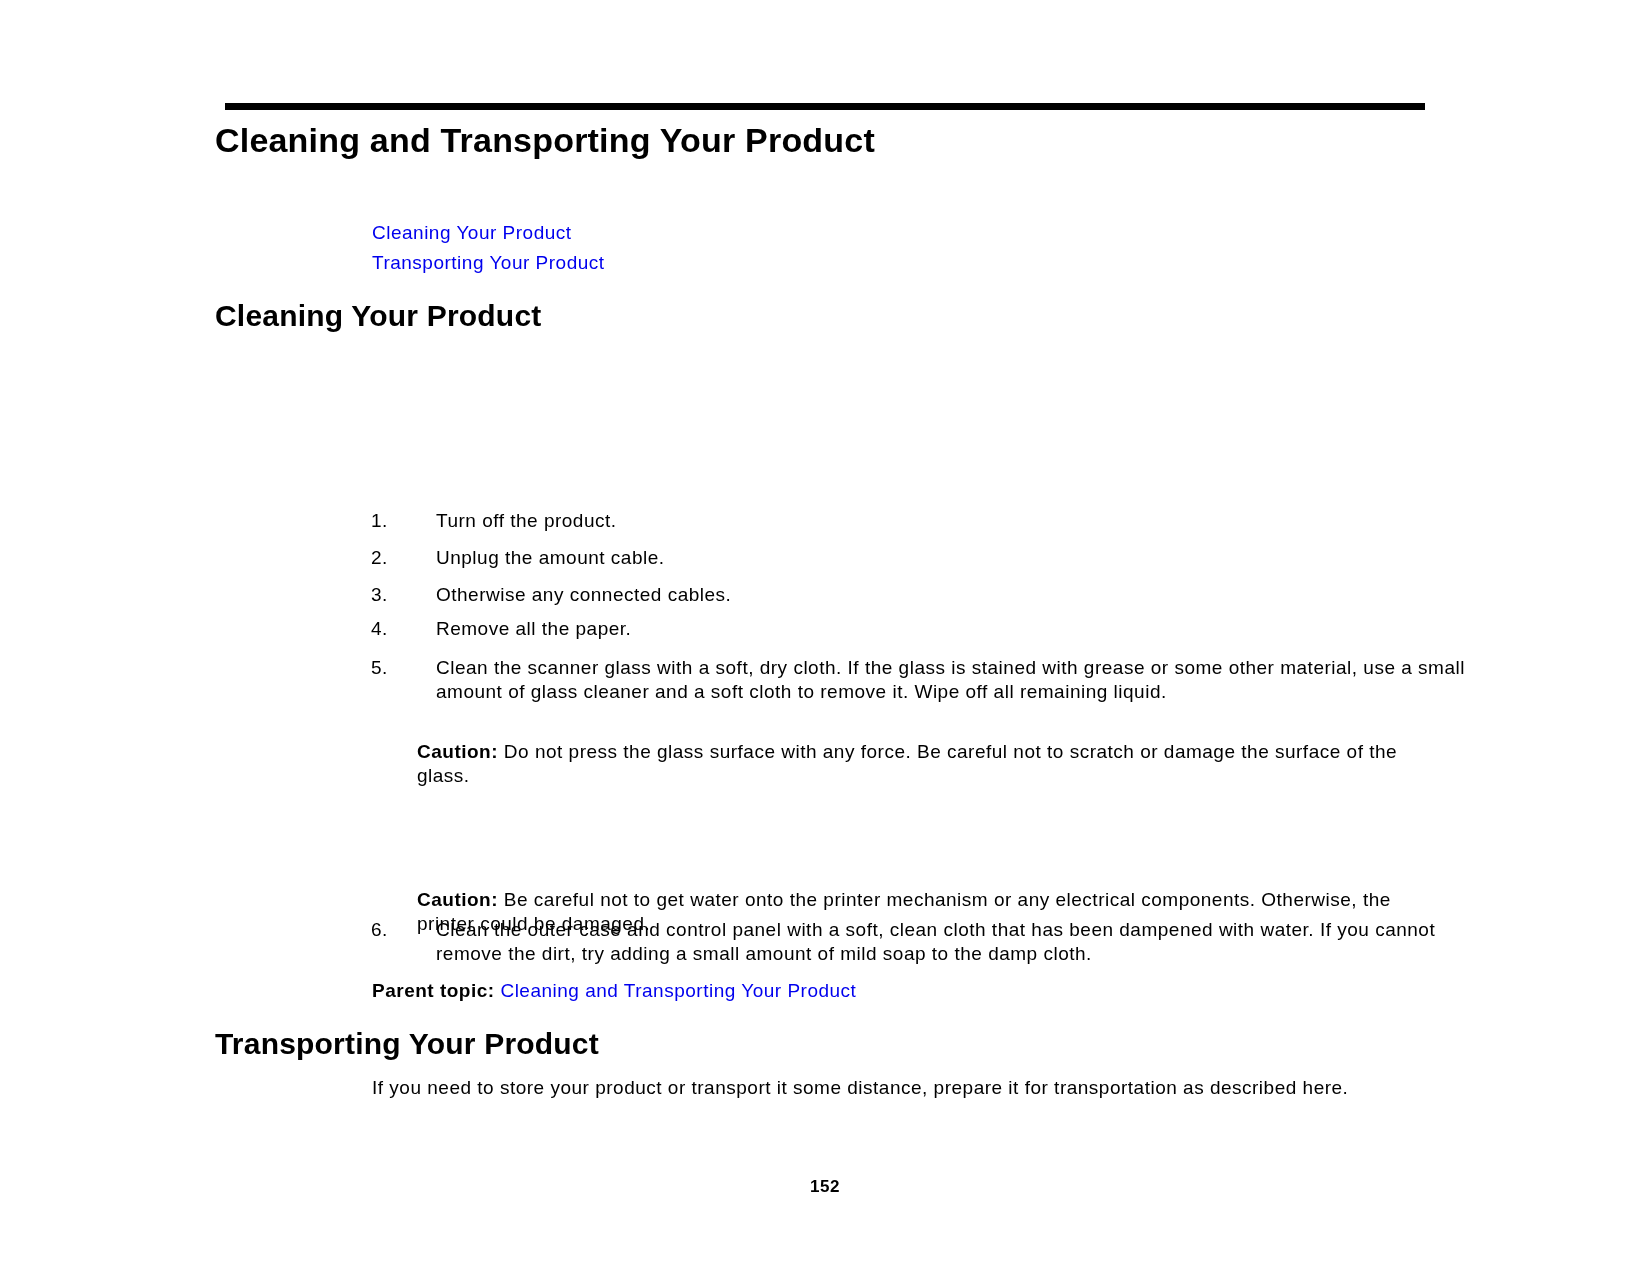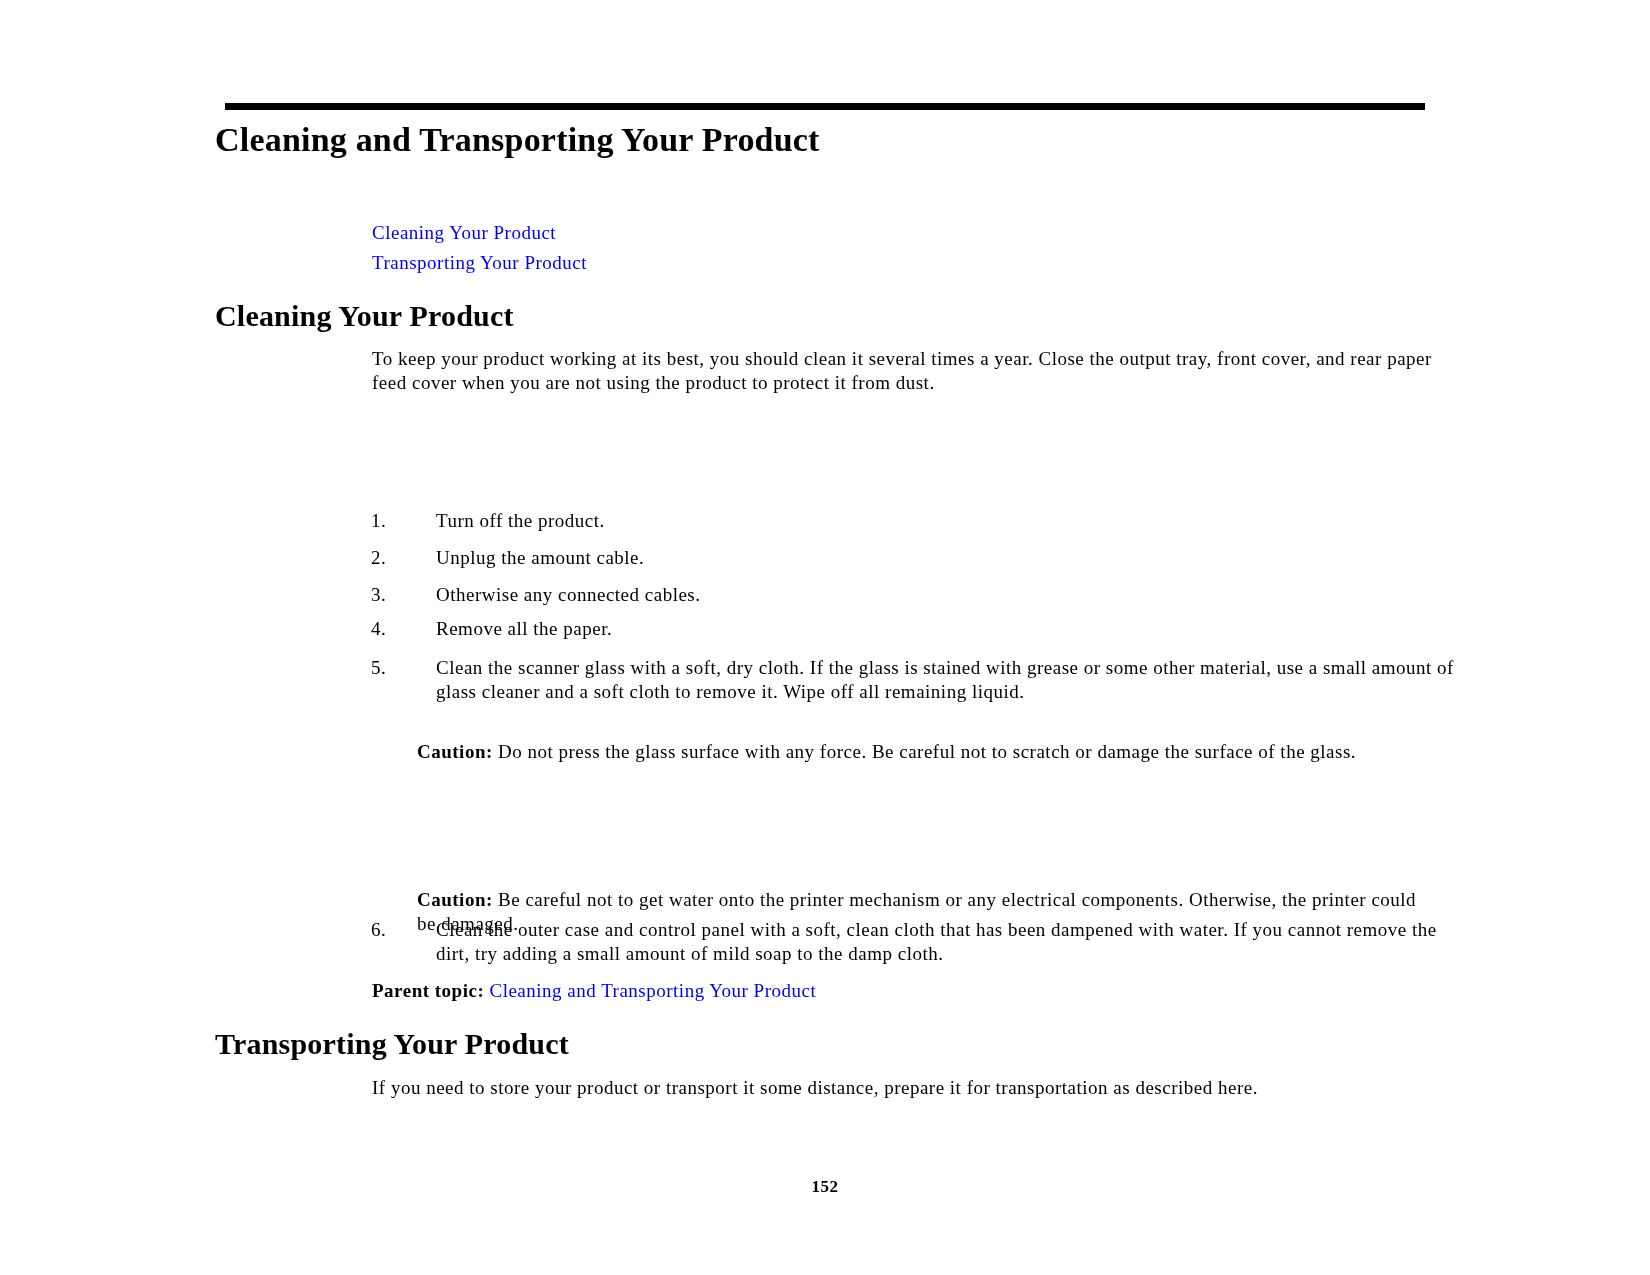--- a/index.html
+++ b/index.html
@@ -1,21 +1,21 @@
 <!DOCTYPE html>
 <html><head>
 <meta charset="utf-8">
 <style>
   html, body { margin: 0; padding: 0; background: #ffffff; }
   .page {
     position: relative;
     width: 1650px;
     height: 1246px;
     background: #ffffff;
-    font-family: Liberation Serif, serif;
+    font-family: Liberation Sans, sans-serif;
     color: #000000;
     overflow: hidden;
   }
   .rule {
     position: absolute;
     left: 225px; top: 103px;
     width: 1200px; height: 7px;
     background: #000000;
   }
   .h1 {
@@ -84,21 +84,20 @@
   <div class="body-text" style="top:221px;">
     <span class="link">Cleaning Your Product</span>
   </div>
 
   <div class="body-text" style="top:251px;">
     <span class="link">Transporting Your Product</span>
   </div>
 
   <div class="h2" style="top:299px;">Cleaning Your Product</div>
 
-  <div class="body-text" style="top:347px; width:1060px;">To keep your product working at its best, you should clean it several times a year. Close the output tray, front cover, and rear paper feed cover when you are not using the product to protect it from dust.</div>
 
 
   <div class="step" style="top:509px;">
     <span class="num">1.</span>
     <div class="txt" style="width:1030px;">Turn off the product.</div>
   </div>
 
   <div class="step" style="top:546px;">
     <span class="num">2.</span>
     <div class="txt" style="width:1030px;">Unplug the amount cable.</div>

